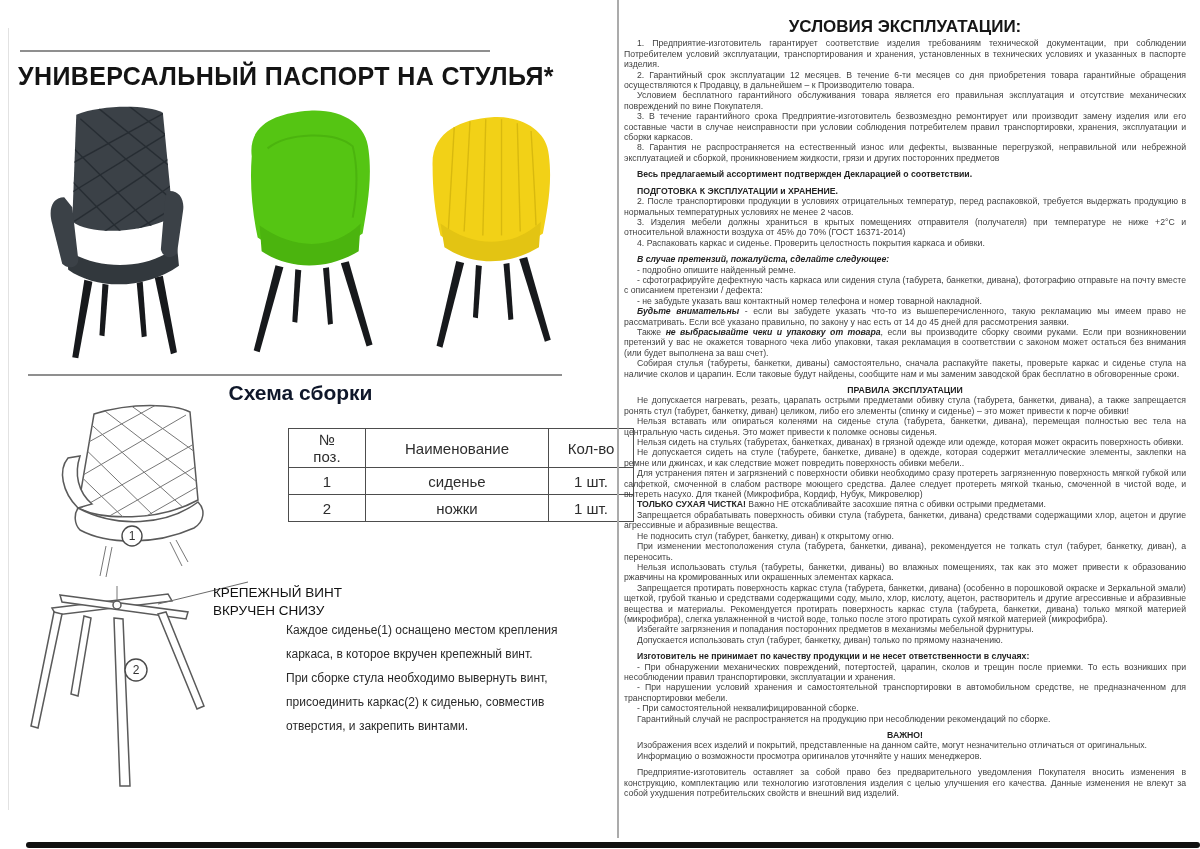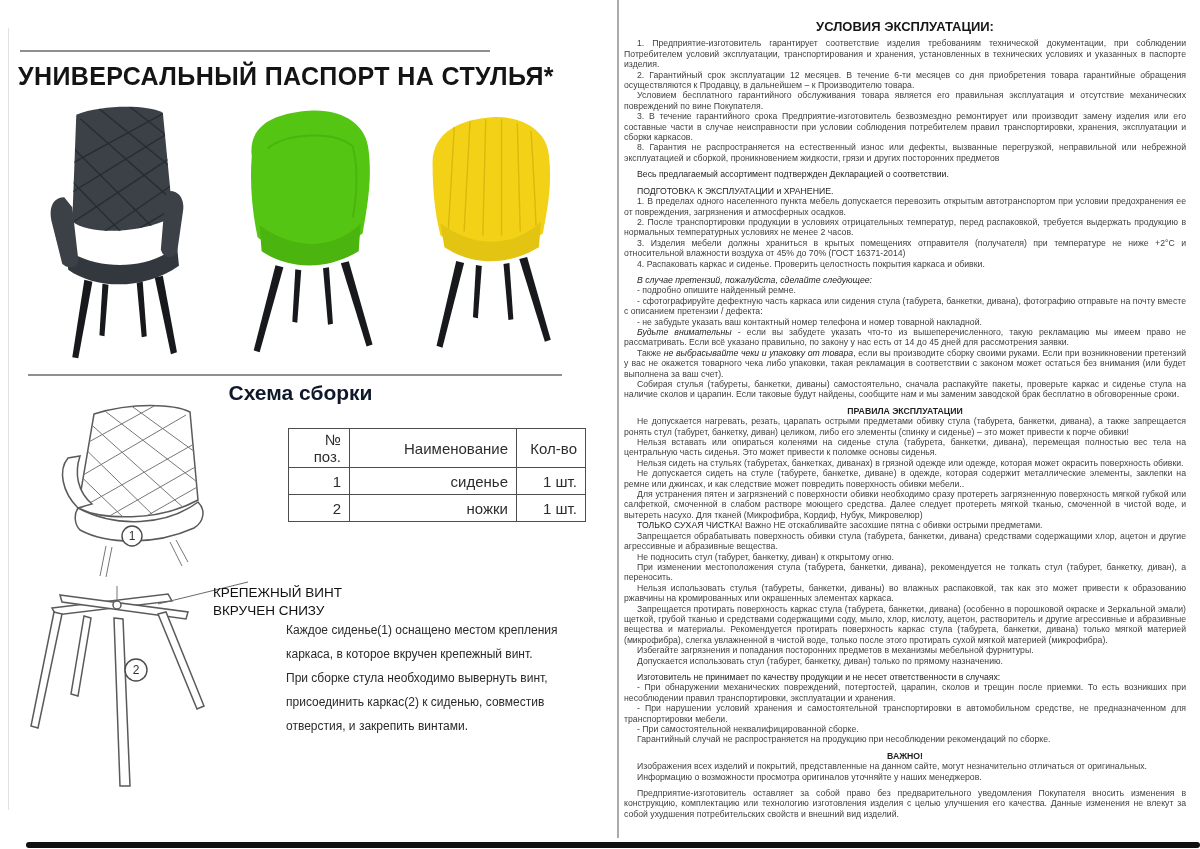--- a/index.html
+++ b/index.html
@@ -12,37 +12,37 @@
          font-size:25px;font-weight:bold;color:#141414;letter-spacing:.4px;}
   .chairs{position:absolute;left:34px;top:102px;width:535px;height:270px;display:flex;gap:14px;align-items:flex-start;}
   .hr-mid{position:absolute;left:28px;top:374px;width:534px;height:2px;background:#8f8f8f;}
   .schema-h{position:absolute;left:28px;top:381px;width:545px;text-align:center;
             font-size:21px;font-weight:bold;color:#0f172a;}
   .seat-svg{position:absolute;left:36px;top:400px;}
   .frame-svg{position:absolute;left:18px;top:578px;}
   .ptr-svg{position:absolute;left:148px;top:568px;}
   .table-wrap{position:absolute;left:288px;top:428px;}
   table{border-collapse:collapse;font-size:15px;color:#2d2d2d;}
-  th,td{border:1.5px solid #4d4d4d;padding:2px 8px;font-weight:normal;text-align:right;height:22px;}
+  th,td{border:1.5px solid #4d4d4d;padding:2px 16px;font-weight:normal;text-align:center;height:22px;}
   th{height:25px;}
   .c-pos{width:44px;} .c-name{width:150px;} .c-qty{width:52px;}
   .screw-note{position:absolute;left:213px;top:584px;font-size:13.5px;font-weight:normal;
               color:#101010;white-space:pre-line;line-height:1.3;}
   .note-text{position:absolute;left:286px;top:618px;width:308px;font-size:12px;
              line-height:24px;color:#2a2a2a;}
   .note-text p{margin:0;}
   
   .col-divider{position:absolute;left:617px;top:0;width:2px;height:838px;background:#ababab;}
   .rc{position:absolute;left:624px;top:22px;width:562px;font-size:8.7px;line-height:10.4px;color:#3f3f3f;}
   .blk{margin:0;}
   .blk.p{text-align:justify;text-indent:13px;}
-  .blk.hm{text-align:center;font-weight:bold;font-size:13px;color:#161616;margin-bottom:6px;}
+  .blk.hm{text-align:center;font-weight:bold;font-size:17px;color:#161616;margin-bottom:6px;}
   .blk.hc{text-align:center;font-weight:bold;color:#1f1f1f;}
   .blk.gap{margin-top:6px;}
-  .b{font-weight:normal;color:#242424;margin-top:35px;}
+  .b{font-weight:bold;color:#242424;margin-top:35px;}
   .i{font-style:italic;}
   
   .bottom-bar{position:absolute;left:26px;right:0;bottom:1px;height:6px;border-radius:3px;background:#101010;}
   .circ{fill:#fff;stroke:#4a4a4a;stroke-width:1.4;}
   .lbl{font-size:12px;fill:#333;text-anchor:middle;font-family:"Liberation Sans",sans-serif;}
   .sk{fill:#fff;stroke:#5a5a5a;stroke-width:1.5;}
   .skl{fill:none;stroke:#777;stroke-width:1;}
 </style>
 </head>
 <body>
@@ -195,42 +195,41 @@
   <div class="col-divider"></div>
   <div class="rc">
       <div class="blk hm"><span>УСЛОВИЯ ЭКСПЛУАТАЦИИ:</span></div>
       <div class="blk p"><span>1. Предприятие-изготовитель гарантирует соответствие изделия требованиям технической документации, при соблюдении Потребителем условий эксплуатации, транспортирования и хранения, установленных в технических условиях и указанных в паспорте изделия.</span></div>
       <div class="blk p"><span>2. Гарантийный срок эксплуатации 12 месяцев. В течение 6-ти месяцев со дня приобретения товара гарантийные обращения осуществляются к Продавцу, в дальнейшем – к Производителю товара.</span></div>
       <div class="blk p"><span>Условием бесплатного гарантийного обслуживания товара является его правильная эксплуатация и отсутствие механических повреждений по вине Покупателя.</span></div>
       <div class="blk p"><span>3. В течение гарантийного срока Предприятие-изготовитель безвозмездно ремонтирует или производит замену изделия или его составные части в случае неисправности при условии соблюдения потребителем правил транспортировки, хранения, эксплуатации и сборки каркасов.</span></div>
       <div class="blk p"><span>8. Гарантия не распространяется на естественный износ или дефекты, вызванные перегрузкой, неправильной или небрежной эксплуатацией и сборкой, проникновением жидкости, грязи и других посторонних предметов</span></div>
       <div class="blk p gap"><span class="b">Весь предлагаемый ассортимент подтвержден Декларацией о соответствии.</span></div>
       <div class="blk p gap"><span class="b">ПОДГОТОВКА К ЭКСПЛУАТАЦИИ и ХРАНЕНИЕ.</span></div>
-      <div class="blk p"><span>1. В пределах одного населенного пункта мебель допускается перевозить открытым автотранспортом при условии предохранения ее от повреждения, загрязнения и атмосферных осадков.</span></div>
       <div class="blk p"><span>2. После транспортировки продукции в условиях отрицательных температур, перед распаковкой, требуется выдержать продукцию в нормальных температурных условиях не менее 2 часов.</span></div>
       <div class="blk p"><span>3. Изделия мебели должны храниться в крытых помещениях отправителя (получателя) при температуре не ниже +2°С и относительной влажности воздуха от 45% до 70% (ГОСТ 16371-2014)</span></div>
       <div class="blk p"><span>4. Распаковать каркас и сиденье. Проверить целостность покрытия каркаса и обивки.</span></div>
       <div class="blk p gap"><span class="b i">В случае претензий, пожалуйста, сделайте следующее:</span></div>
       <div class="blk p"><span>- подробно опишите найденный ремне.</span></div>
       <div class="blk p"><span>- сфотографируйте дефектную часть каркаса или сидения стула (табурета, банкетки, дивана), фотографию отправьте на почту вместе с описанием претензии / дефекта:</span></div>
       <div class="blk p"><span>- не забудьте указать ваш контактный номер телефона и номер товарной накладной.</span></div>
       <div class="blk p"><span class="b i">Будьте внимательны</span><span> - если вы забудете указать что-то из вышеперечисленного, такую рекламацию мы имеем право не рассматривать. Если всё указано правильно, по закону у нас есть от 14 до 45 дней для рассмотрения заявки.</span></div>
       <div class="blk p"><span>Также </span><span class="b i">не выбрасывайте чеки и упаковку от товара</span><span>, если вы производите сборку своими руками. Если при возникновении претензий у вас не окажется товарного чека либо упаковки, такая рекламация в соответствии с законом может остаться без внимания (или будет выполнена за ваш счет).</span></div>
       <div class="blk p"><span>Собирая стулья (табуреты, банкетки, диваны) самостоятельно, сначала распакуйте пакеты, проверьте каркас и сиденье стула на наличие сколов и царапин. Если таковые будут найдены, сообщите нам и мы заменим заводской брак бесплатно в обговоренные сроки.</span></div>
       <div class="blk hc gap"><span>ПРАВИЛА ЭКСПЛУАТАЦИИ</span></div>
       <div class="blk p"><span>Не допускается нагревать, резать, царапать острыми предметами обивку стула (табурета, банкетки, дивана), а также запрещается ронять стул (табурет, банкетку, диван) целиком, либо его элементы (спинку и сиденье) – это может привести к порче обивки!</span></div>
       <div class="blk p"><span>Нельзя вставать или опираться коленями на сиденье стула (табурета, банкетки, дивана), перемещая полностью вес тела на центральную часть сиденья. Это может привести к поломке основы сиденья.</span></div>
       <div class="blk p"><span>Нельзя сидеть на стульях (табуретах, банкетках, диванах) в грязной одежде или одежде, которая может окрасить поверхность обивки.</span></div>
       <div class="blk p"><span>Не допускается сидеть на стуле (табурете, банкетке, диване) в одежде, которая содержит металлические элементы, заклепки на ремне или джинсах, и как следствие может повредить поверхность обивки мебели..</span></div>
       <div class="blk p"><span>Для устранения пятен и загрязнений с поверхности обивки необходимо сразу протереть загрязненную поверхность мягкой губкой или салфеткой, смоченной в слабом растворе моющего средства. Далее следует протереть мягкой тканью, смоченной в чистой воде, и вытереть насухо. Для тканей (Микрофибра, Кордиф, Нубук, Микровелюр)</span></div>
       <div class="blk p"><span class="b">ТОЛЬКО СУХАЯ ЧИСТКА!</span><span> Важно НЕ отскабливайте засохшие пятна с обивки острыми предметами.</span></div>
       <div class="blk p"><span>Запрещается обрабатывать поверхность обивки стула (табурета, банкетки, дивана) средствами содержащими хлор, ацетон и другие агрессивные и абразивные вещества.</span></div>
       <div class="blk p"><span>Не подносить стул (табурет, банкетку, диван) к открытому огню.</span></div>
       <div class="blk p"><span>При изменении местоположения стула (табурета, банкетки, дивана), рекомендуется не толкать стул (табурет, банкетку, диван), а переносить.</span></div>
-      <div class="blk p"><span>Нельзя использовать стулья (табуреты, банкетки, диваны) во влажных распаковкой, так как это может привести к образованию ржавчины на кромированных или окрашенных элементах каркаса.</span></div>
+      <div class="blk p"><span>Нельзя использовать стулья (табуреты, банкетки, диваны) во влажных помещениях, так как это может привести к образованию ржавчины на кромированных или окрашенных элементах каркаса.</span></div>
       <div class="blk p"><span>Запрещается протирать поверхность каркас стула (табурета, банкетки, дивана) (особенно в порошковой окраске и Зеркальной эмали) щеткой, грубой тканью и средствами содержащими соду, мыло, хлор, кислоту, ацетон, растворитель и другие агрессивные и абразивные вещества и материалы. Рекомендуется протирать поверхность каркас стула (табурета, банкетки, дивана) только мягкой материей (микрофибра), слегка увлажненной в чистой воде, только после этого протирать сухой мягкой материей (микрофибра).</span></div>
       <div class="blk p"><span>Избегайте загрязнения и попадания посторонних предметов в механизмы мебельной фурнитуры.</span></div>
       <div class="blk p"><span>Допускается использовать стул (табурет, банкетку, диван) только по прямому назначению.</span></div>
       <div class="blk p gap"><span class="b">Изготовитель не принимает  по качеству продукции и не несет ответственности в случаях:</span></div>
       <div class="blk p"><span>- При обнаружении  механических повреждений, потертостей, царапин, сколов и трещин после приемки. То есть возникших при несоблюдении правил транспортировки,  эксплуатации и хранения.</span></div>
       <div class="blk p"><span>- При нарушении условий хранения и самостоятельной транспортировки в автомобильном средстве, не предназначенном для транспортировки мебели.</span></div>
       <div class="blk p"><span>- При самостоятельной неквалифицированной сборке.</span></div>
       <div class="blk p"><span>Гарантийный случай не распространяется на продукцию при несоблюдении рекомендаций по сборке.</span></div>
       <div class="blk hc gap"><span>ВАЖНО!</span></div>
       <div class="blk p"><span>Изображения всех изделий и покрытий, представленные на данном сайте, могут незначительно отличаться от оригинальных.</span></div>

